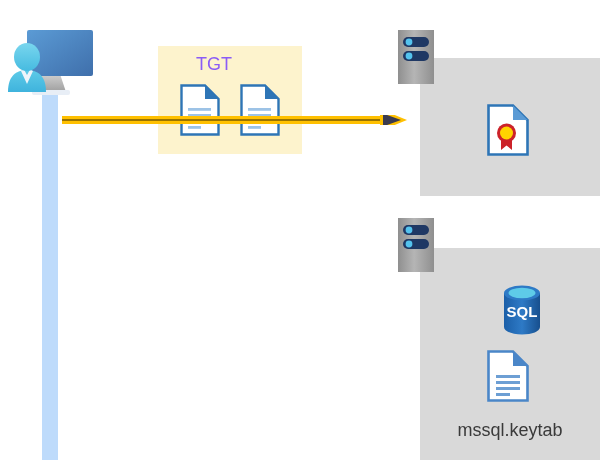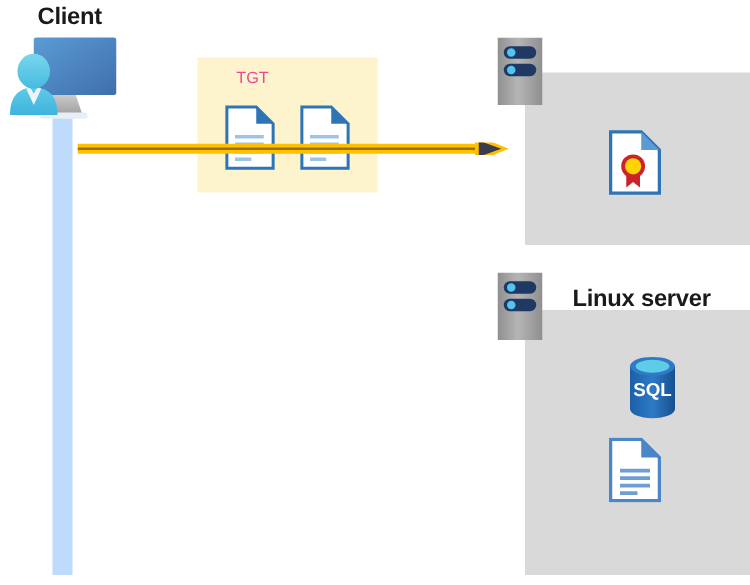--- a/index.html
+++ b/index.html
@@ -63,23 +63,23 @@
   #token-box {
     left: 158px;
     top: 46px;
     width: 144px;
     height: 108px;
     background: #fdf3cd;
   }
   .token-label {
     position: absolute;
     top: 54px;
-    font-size: 13px;
-    color: #ec4899;
-    text-align: center;
+    font-size: 18px;
+    color: #8b5cf6;
+    text-align: right;
     width: 60px;
   }
   #tgt-label { left: 172px; }
   #spn-label { left: 232px; }
 
   
   #arrow-line {
     left: 62px;
     top: 111px;
     width: 345px;
@@ -123,21 +123,20 @@
     text-align: center;
     font-size: 18px;
     color: #3a3a3a;
   }
 </style>
 </head>
 <body>
 
 <div id="canvas">
 
-  <div class="abs title-bold" id="client-title">Client</div>
 
   <div class="abs" id="client-lifeline"></div>
 
   <div class="abs" id="client-icon">
     <svg width="92" height="72" viewBox="0 0 92 72" xmlns="http://www.w3.org/2000/svg">
       <defs>
         <linearGradient id="monGrad" x1="0" y1="0" x2="1" y2="1">
           <stop offset="0%" stop-color="#5b9bd5"></stop>
           <stop offset="100%" stop-color="#3f6fab"></stop>
         </linearGradient>
@@ -228,21 +227,20 @@
       <path d="M1.5 1.5 H26 L40.5 16 V50.5 H1.5 Z" fill="#ffffff" stroke="#2e75b6" stroke-width="2.6"></path>
       <path d="M26 1.5 L40.5 16 H26 Z" fill="#5b9bd5"></path>
       <path d="M14 32 L14 46 L19.5 41.5 L25 46 L25 32 Z" fill="#cc2229"></path>
       <circle cx="19.5" cy="29" r="9.5" fill="#cc2229"></circle>
       <circle cx="19.5" cy="29" r="6.5" fill="#ffd400"></circle>
     </svg>
   </div>
 
   <div class="abs panel" id="linux-panel"></div>
 
-  <div class="abs title-bold" id="linux-title">Linux server</div>
 
   <div class="abs server-icon" id="linux-server">
     <svg width="36" height="54" viewBox="0 0 36 54" xmlns="http://www.w3.org/2000/svg">
       <rect x="0" y="0" width="36" height="54" fill="url(#srvGradA)"></rect>
       <rect x="5" y="7" width="26" height="10" rx="5" fill="#1f3864"></rect>
       <circle cx="11" cy="12" r="3.4" fill="#54c3ee"></circle>
       <rect x="5" y="21" width="26" height="10" rx="5" fill="#1f3864"></rect>
       <circle cx="11" cy="26" r="3.4" fill="#54c3ee"></circle>
     </svg>
   </div>
@@ -267,14 +265,15 @@
     <svg width="42" height="52" viewBox="0 0 42 52" xmlns="http://www.w3.org/2000/svg">
       <path d="M1.5 1.5 H26 L40.5 16 V50.5 H1.5 Z" fill="#ffffff" stroke="#4a86c8" stroke-width="2.6"></path>
       <path d="M26 1.5 L40.5 16 H26 Z" fill="#4a86c8"></path>
       <rect x="9" y="25" width="24" height="3" fill="#6d9fd4"></rect>
       <rect x="9" y="31" width="24" height="3" fill="#6d9fd4"></rect>
       <rect x="9" y="37" width="24" height="3" fill="#6d9fd4"></rect>
       <rect x="9" y="43" width="14" height="3" fill="#6d9fd4"></rect>
     </svg>
   </div>
 
+  <div class="abs" id="keytab-label">mssql.keytab</div>
 
 </div>
 
 </body></html>

